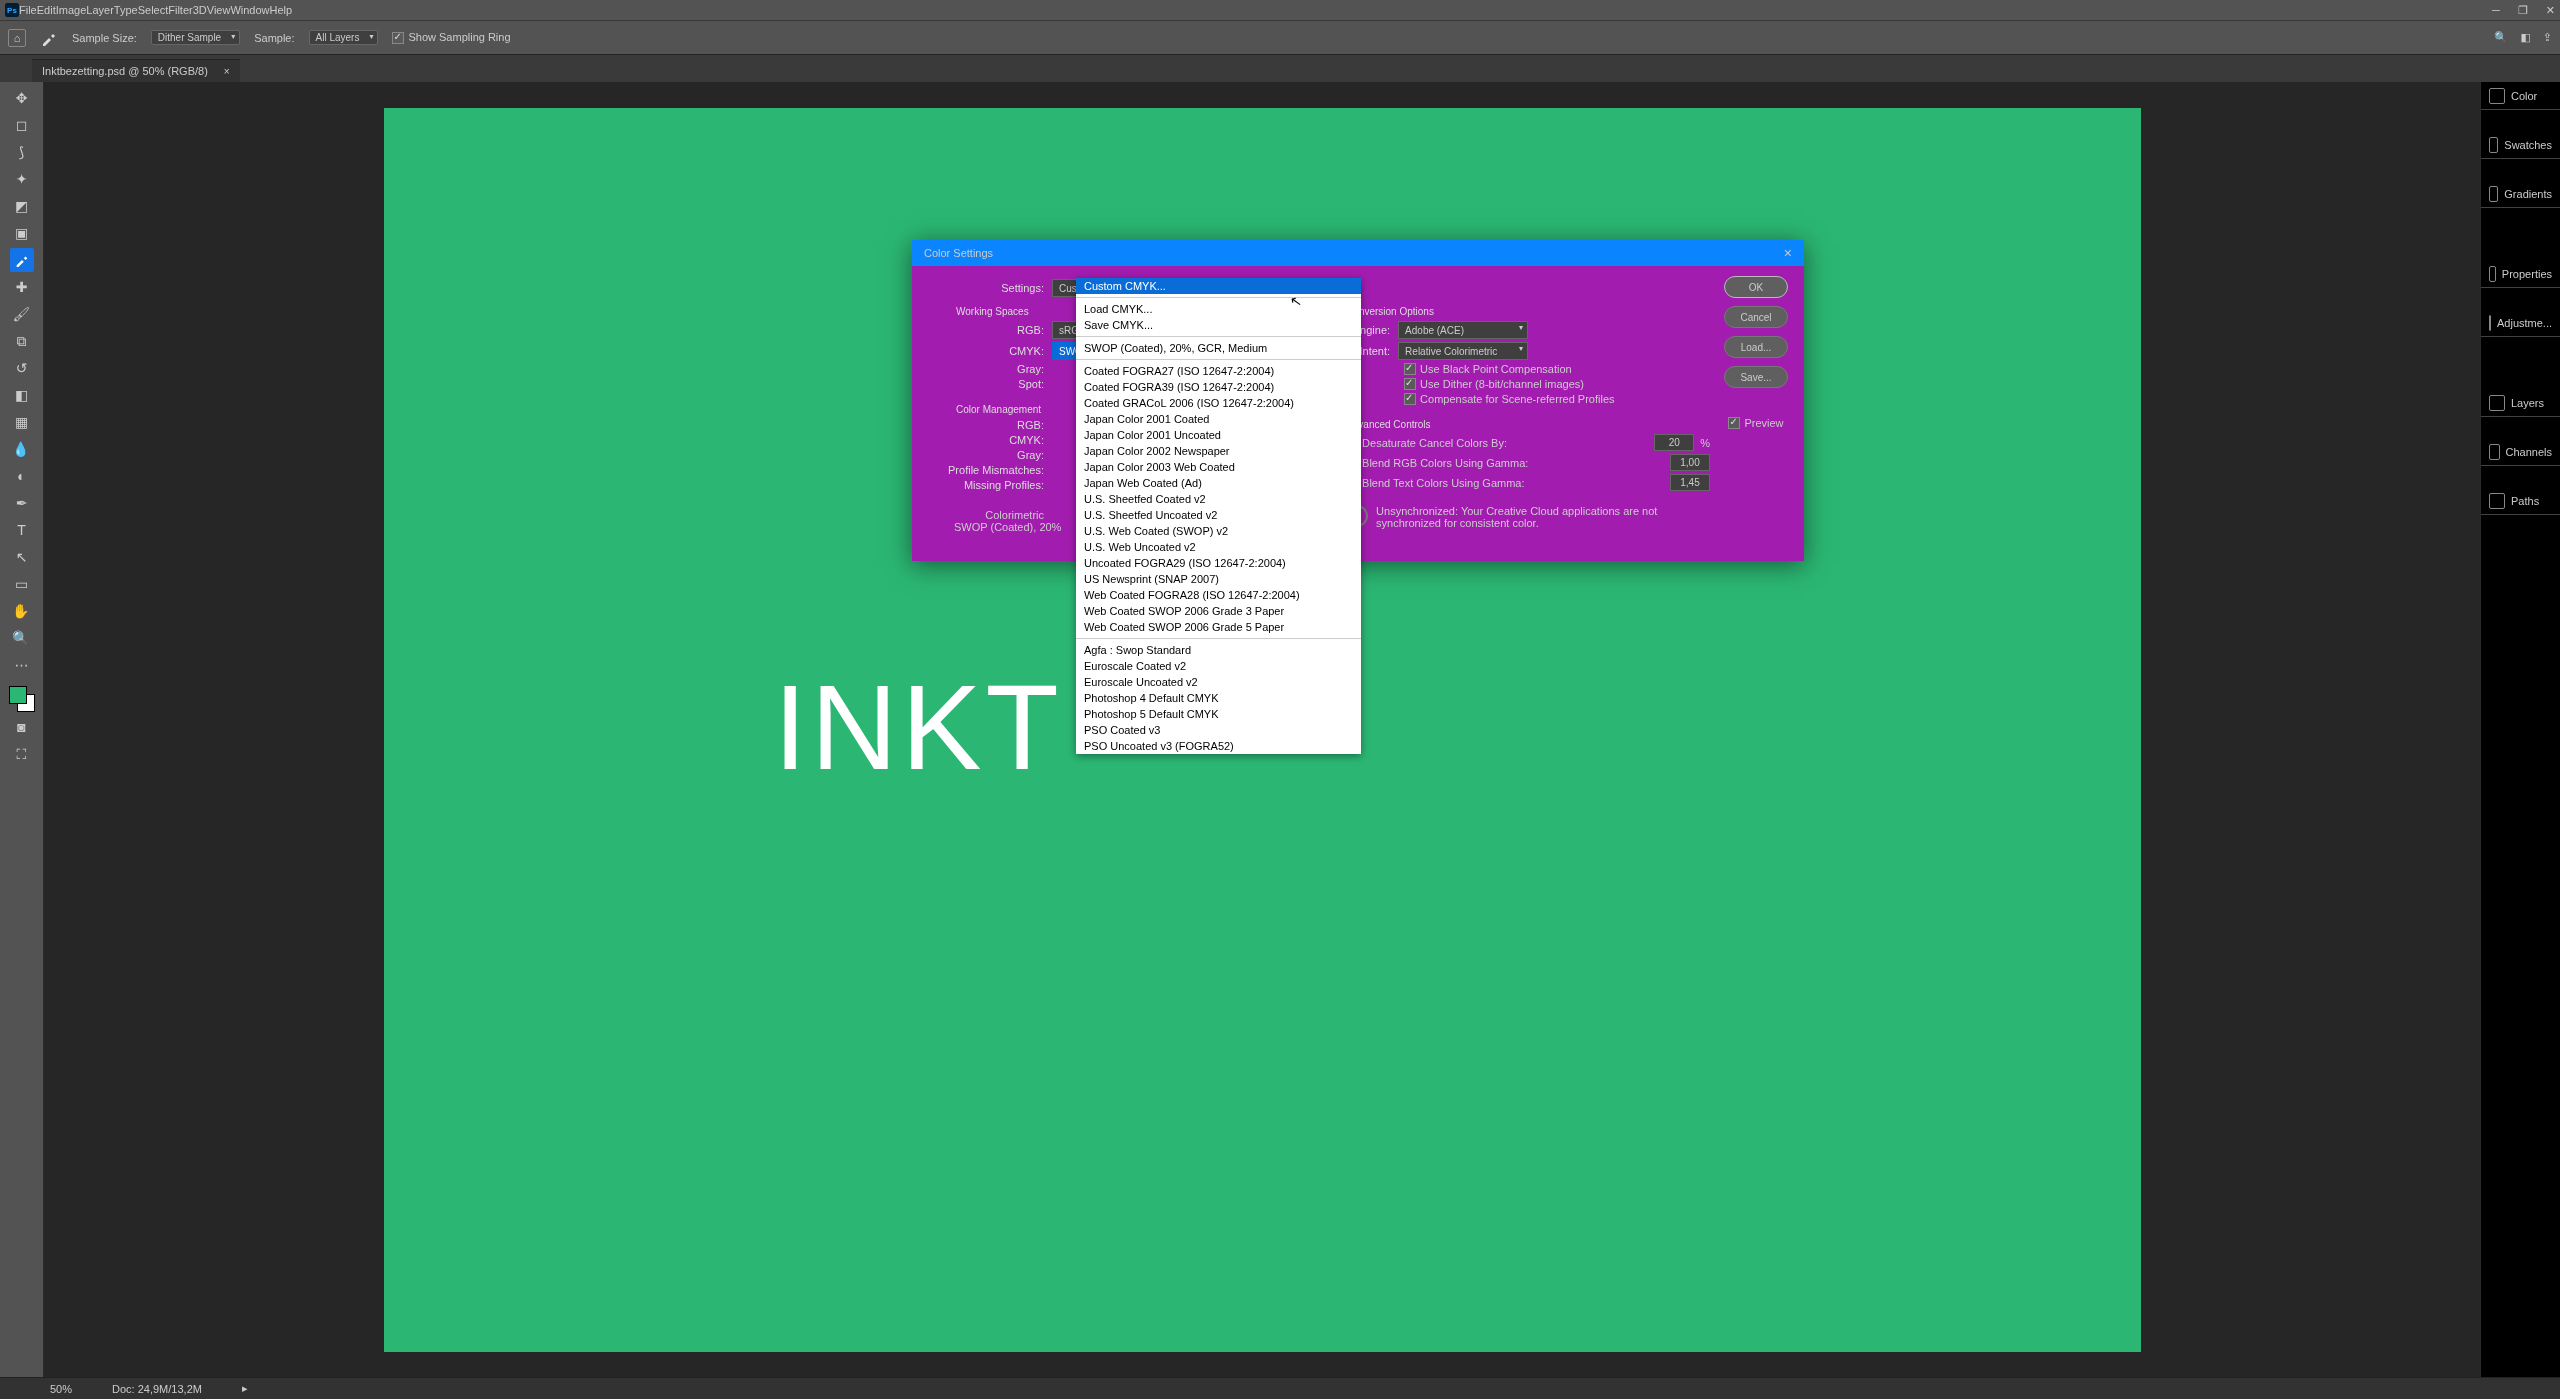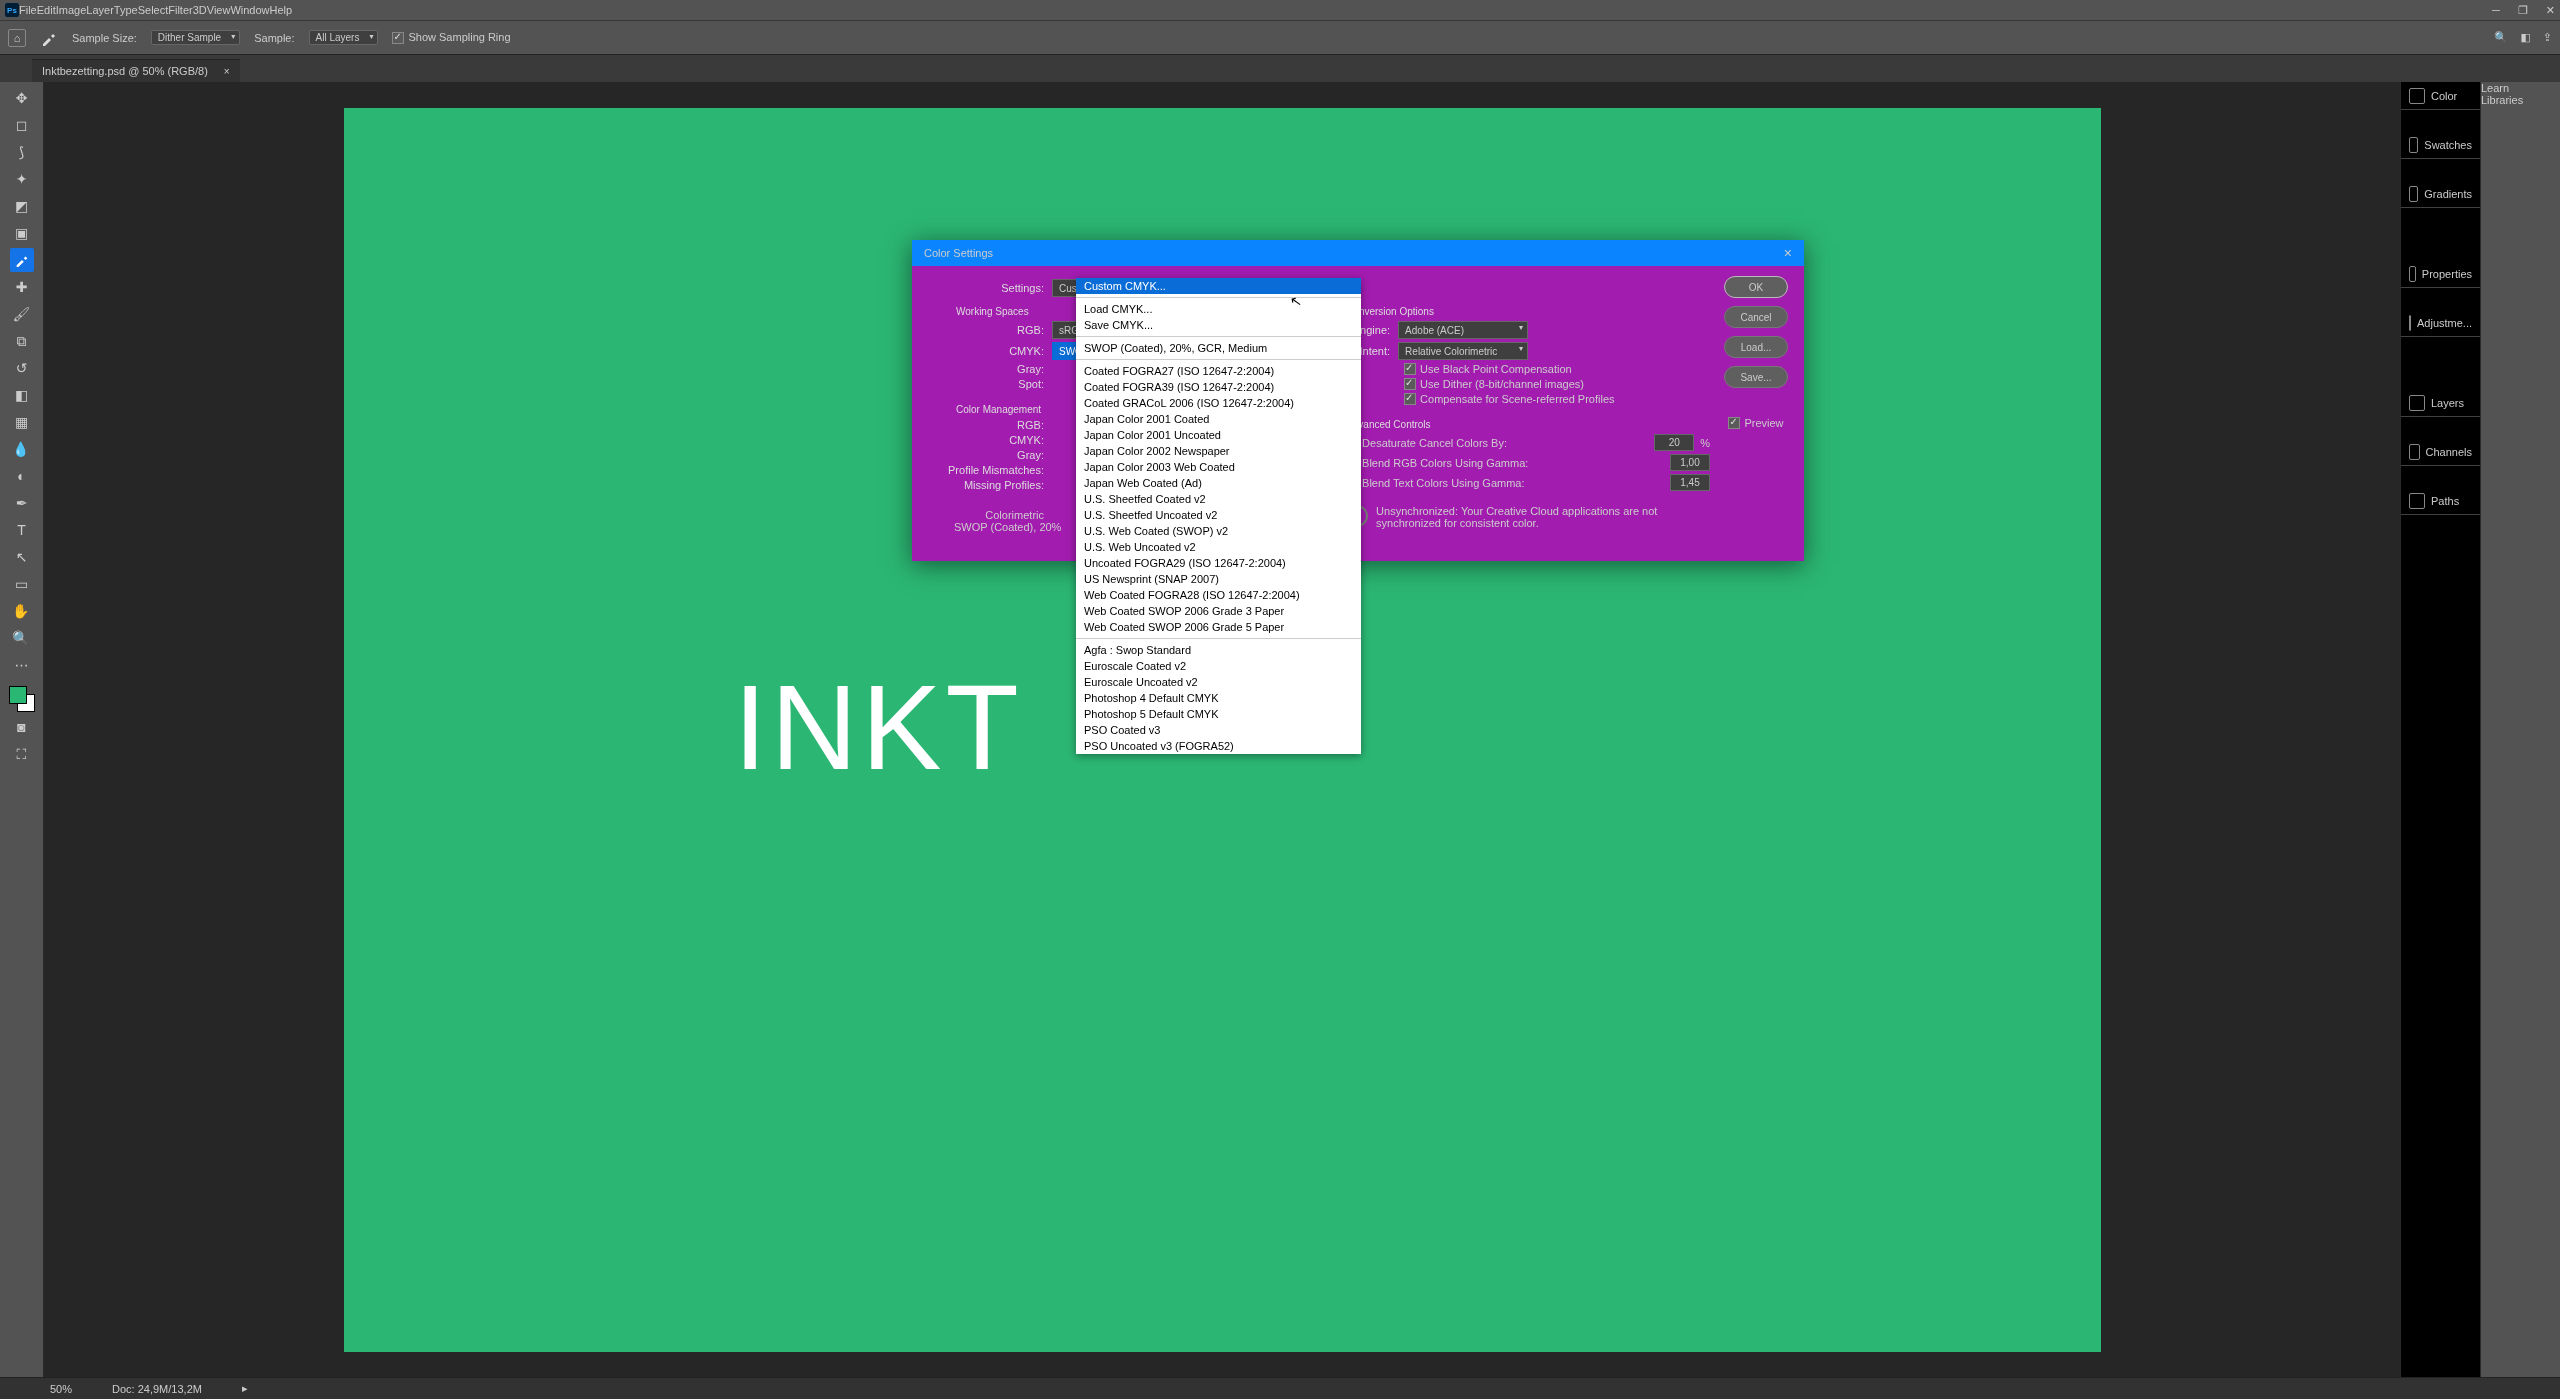--- a/index.html
+++ b/index.html
@@ -186,24 +186,20 @@
     <div class="row">
         <span class="ico"></span>
         <span>Channels</span>
       </div>
     <div class="row">
         <span class="ico"></span>
         <span>Paths</span>
       </div>
   </div>
 
-  <div class="rpanel2">
-    <div class="row"><span class="ico"></span><span>Learn</span></div>
-    <div class="row"><span class="ico"></span><span>Libraries</span></div>
-  </div>
 </div>
 
 <div class="statusbar">
   <span>50%</span>
   <span>Doc: 24,9M/13,2M</span>
   <span>▸</span>
 </div>
 
 <div class="dialog">
   <div class="dlg-title">

